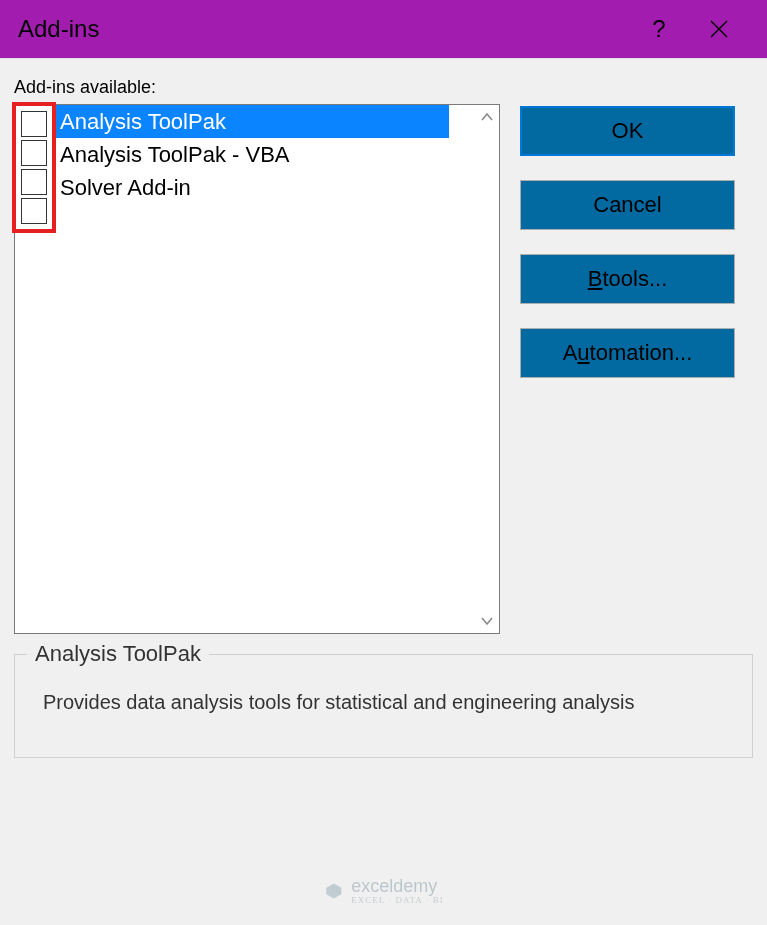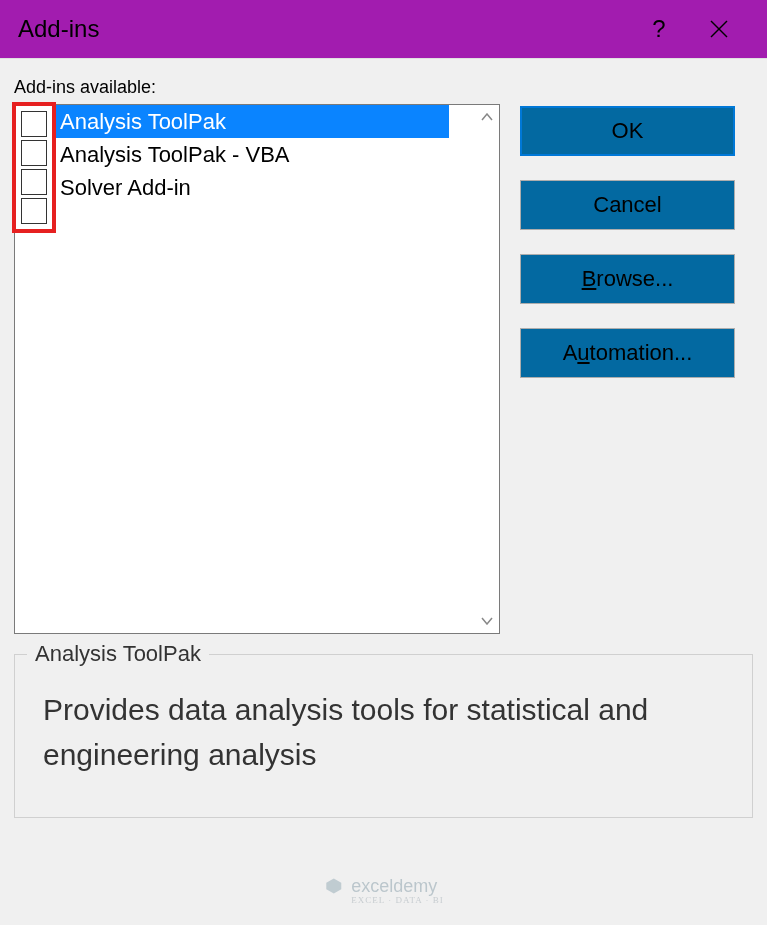--- a/index.html
+++ b/index.html
@@ -150,31 +150,32 @@
     .description-title {
       position: absolute;
       top: -14px;
       left: 12px;
       background: #f0f0f0;
       padding: 0 8px;
       font-size: 22px;
       color: #333;
     }
     .description-text {
-      font-size: 30px;
+      font-size: 20px;
       color: #333;
       line-height: 1.5;
       margin-top: 8px;
     }
     .watermark {
       position: absolute;
       bottom: 20px;
       left: 50%;
       transform: translateX(-50%);
       display: flex;
+      align-items: center;
       gap: 8px;
       opacity: 0.35;
       color: #5a7a8a;
       font-size: 18px;
     }
     .watermark-icon {
       width: 20px;
       height: 20px;
     }
     .watermark-sub {
@@ -231,21 +232,21 @@
               </svg>
           </div>
         </div>
       </div>
     </div>
 
     <div class="button-col">
       <div class="btn primary">OK</div>
       <div class="btn">Cancel</div>
       <div class="btn">
-          <span><span class="underline-char">B</span><span>rowse...</span></span>
+          <span><span class="underline-char">B</span><span>tools...</span></span>
         </div>
       <div class="btn">
           <span><span>A</span><span class="underline-char">u</span><span>tomation...</span></span>
         </div>
     </div>
   </div>
 
   <div class="description-box">
     <div class="description-title">Analysis ToolPak</div>
     <div class="description-text">Provides data analysis tools for statistical and engineering analysis</div>

